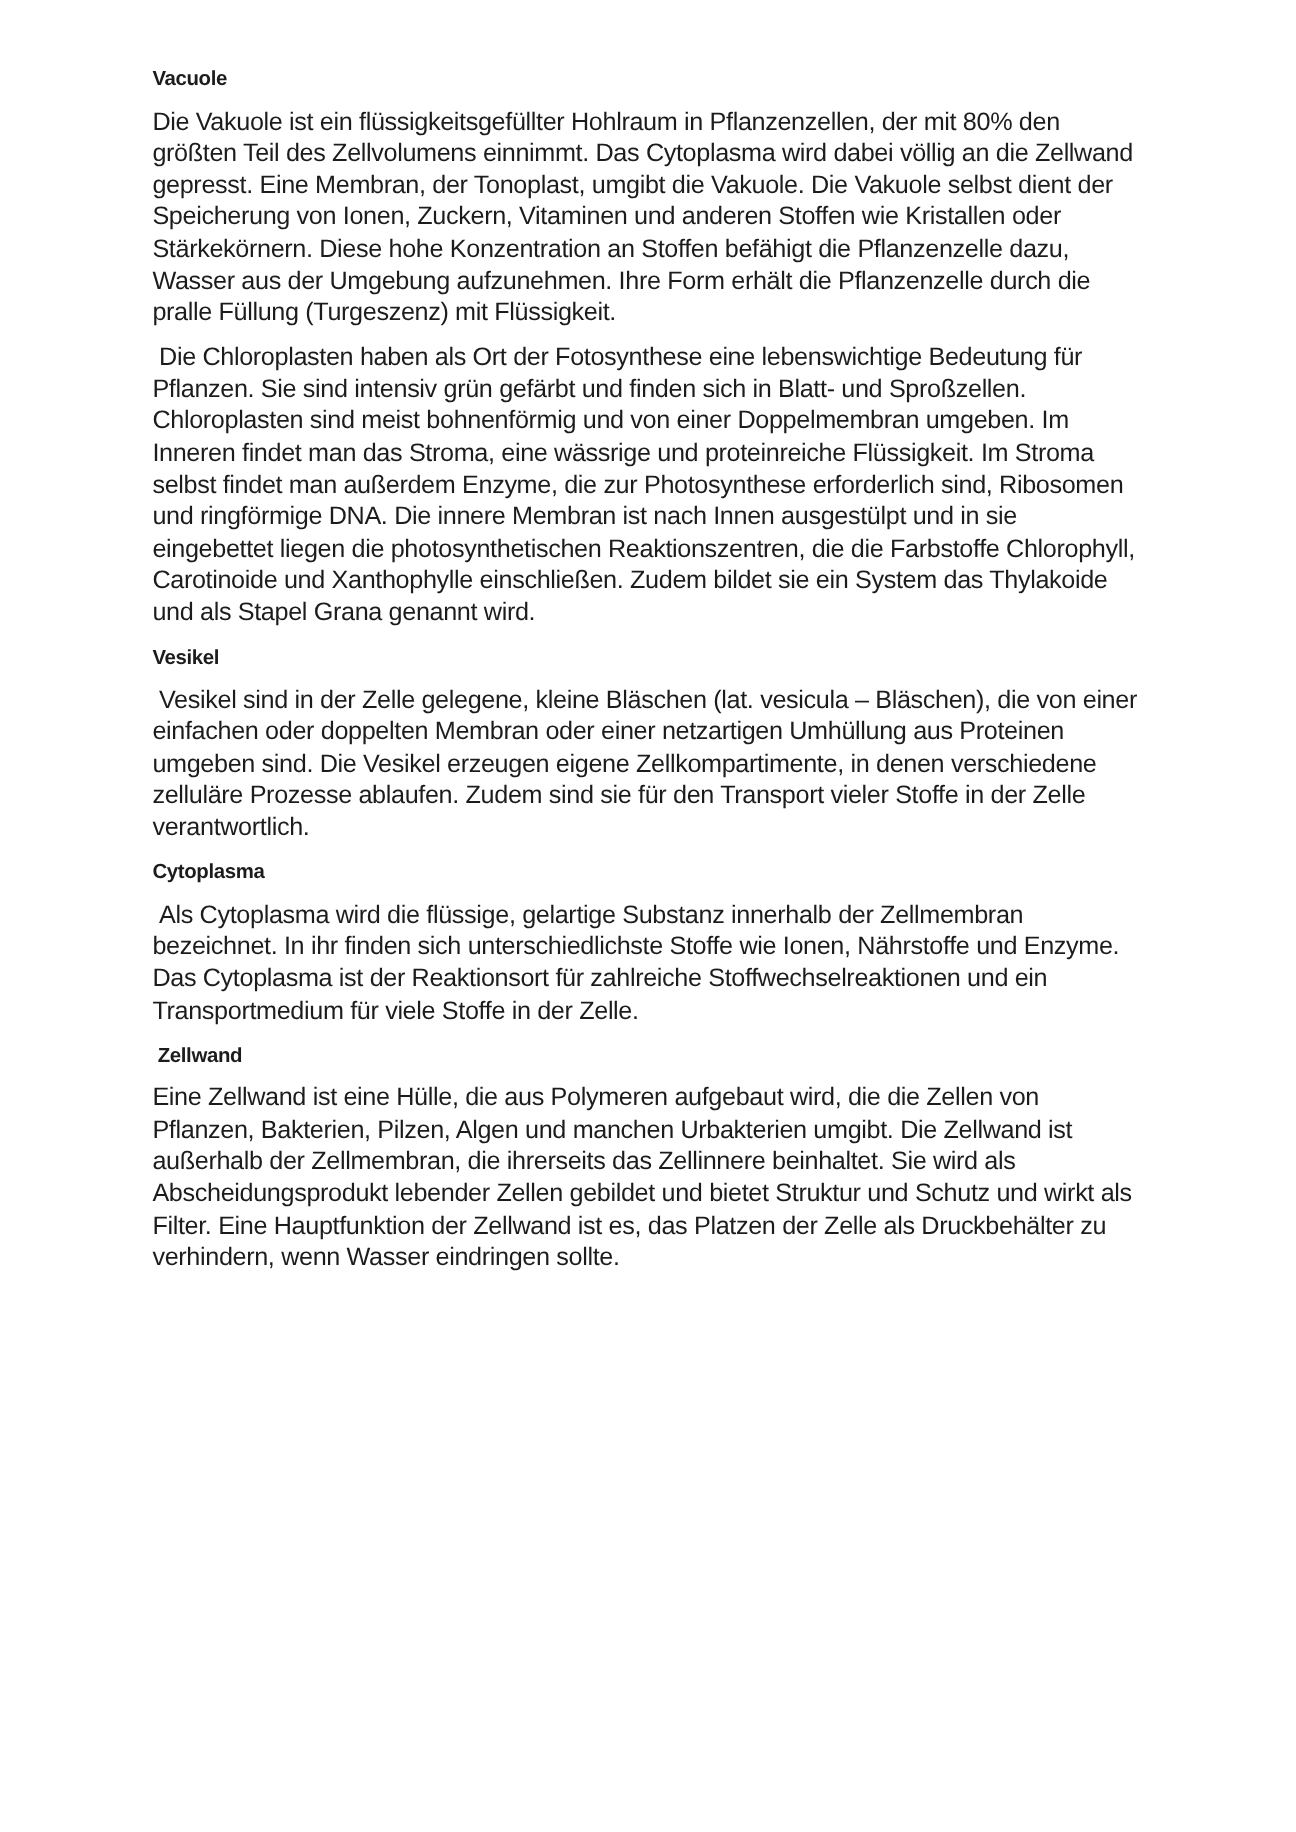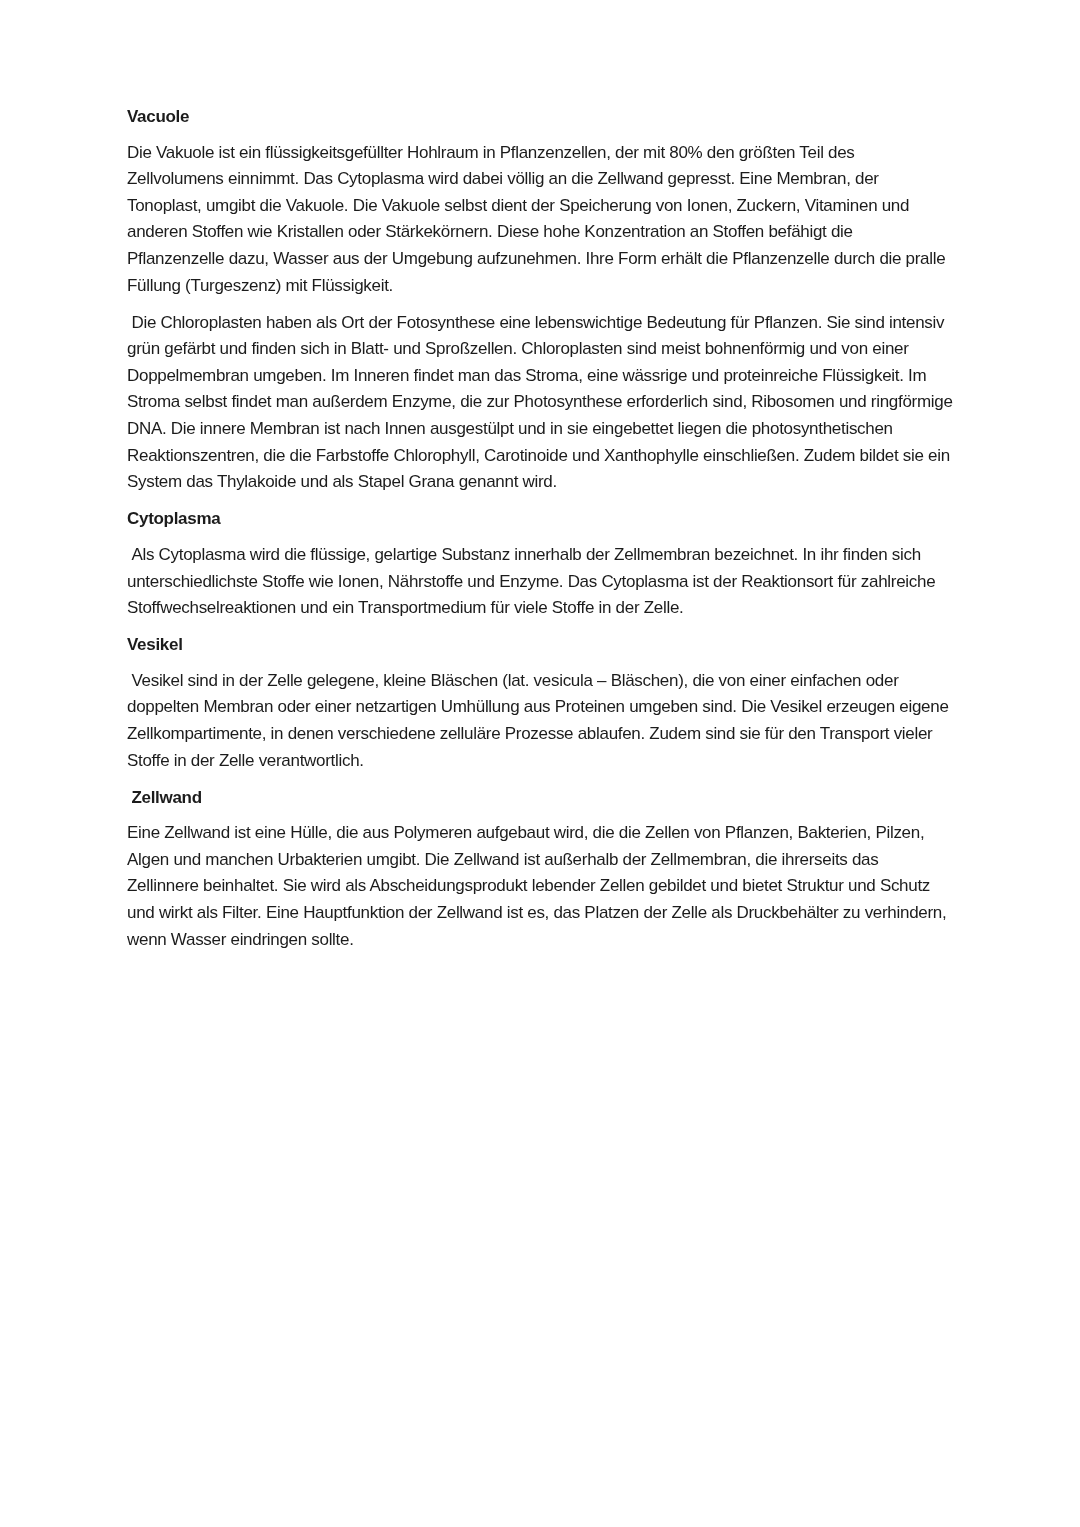--- a/index.html
+++ b/index.html
@@ -11,34 +11,34 @@
     width: 1080px;
     height: 1527px;
     overflow: hidden;
     font-family: "Liberation Sans", sans-serif;
   }
   .page {
     box-sizing: border-box;
     width: 1080px;
     height: 1527px;
     background: #ffffff;
-    padding: 104px 127px 0 127px;
+    padding: 53px 127px 0 127px;
     color: #1c1c1c;
   }
   .section { margin: 0; }
   .section-heading {
     font-size: 17px;
     font-weight: 700;
     line-height: 26.6px;
     letter-spacing: -0.3px;
     margin: 0 0 9px 0;
     white-space: pre-wrap;
   }
   .section-body {
-    font-size: 17px;
+    font-size: 21px;
     font-weight: 400;
     line-height: 26.6px;
     letter-spacing: -0.3px;
     margin: 0 0 10.5px 0;
     white-space: pre-wrap;
   }
 </style>
 </head>
 <body>
 
@@ -47,27 +47,27 @@
   <div class="section">
     <h2 class="section-heading">Vacuole</h2>
     <p class="section-body">Die Vakuole ist ein flüssigkeitsgefüllter Hohlraum in Pflanzenzellen, der mit 80% den größten Teil des Zellvolumens einnimmt. Das Cytoplasma wird dabei völlig an die Zellwand gepresst. Eine Membran, der Tonoplast, umgibt die Vakuole. Die Vakuole selbst dient der Speicherung von Ionen, Zuckern, Vitaminen und anderen Stoffen wie Kristallen oder Stärkekörnern. Diese hohe Konzentration an Stoffen befähigt die Pflanzenzelle dazu, Wasser aus der Umgebung aufzunehmen. Ihre Form erhält die Pflanzenzelle durch die pralle Füllung (Turgeszenz) mit Flüssigkeit.</p>
   </div>
 
   <div class="section">
     <p class="section-body"> Die Chloroplasten haben als Ort der Fotosynthese eine lebenswichtige Bedeutung für Pflanzen. Sie sind intensiv grün gefärbt und finden sich in Blatt- und Sproßzellen. Chloroplasten sind meist bohnenförmig und von einer Doppelmembran umgeben. Im Inneren findet man das Stroma, eine wässrige und proteinreiche Flüssigkeit. Im Stroma selbst findet man außerdem Enzyme, die zur Photosynthese erforderlich sind, Ribosomen und ringförmige DNA. Die innere Membran ist nach Innen ausgestülpt und in sie eingebettet liegen die photosynthetischen Reaktionszentren, die die Farbstoffe Chlorophyll, Carotinoide und Xanthophylle einschließen. Zudem bildet sie ein System das Thylakoide und als Stapel Grana genannt wird.</p>
   </div>
 
   <div class="section">
-    <h2 class="section-heading">Cytoplasma</h2>
-    <p class="section-body"> Als Cytoplasma wird die flüssige, gelartige Substanz innerhalb der Zellmembran bezeichnet. In ihr finden sich unterschiedlichste Stoffe wie Ionen, Nährstoffe und Enzyme. Das Cytoplasma ist der Reaktionsort für zahlreiche Stoffwechselreaktionen und ein Transportmedium für viele Stoffe in der Zelle.</p>
+    <h2 class="section-heading">Vesikel</h2>
+    <p class="section-body"> Vesikel sind in der Zelle gelegene, kleine Bläschen (lat. vesicula – Bläschen), die von einer einfachen oder doppelten Membran oder einer netzartigen Umhüllung aus Proteinen umgeben sind. Die Vesikel erzeugen eigene Zellkompartimente, in denen verschiedene zelluläre Prozesse ablaufen. Zudem sind sie für den Transport vieler Stoffe in der Zelle verantwortlich.</p>
   </div>
 
   <div class="section">
-    <h2 class="section-heading">Vesikel</h2>
-    <p class="section-body"> Vesikel sind in der Zelle gelegene, kleine Bläschen (lat. vesicula – Bläschen), die von einer einfachen oder doppelten Membran oder einer netzartigen Umhüllung aus Proteinen umgeben sind. Die Vesikel erzeugen eigene Zellkompartimente, in denen verschiedene zelluläre Prozesse ablaufen. Zudem sind sie für den Transport vieler Stoffe in der Zelle verantwortlich.</p>
+    <h2 class="section-heading">Cytoplasma</h2>
+    <p class="section-body"> Als Cytoplasma wird die flüssige, gelartige Substanz innerhalb der Zellmembran bezeichnet. In ihr finden sich unterschiedlichste Stoffe wie Ionen, Nährstoffe und Enzyme. Das Cytoplasma ist der Reaktionsort für zahlreiche Stoffwechselreaktionen und ein Transportmedium für viele Stoffe in der Zelle.</p>
   </div>
 
   <div class="section">
     <h2 class="section-heading"> Zellwand</h2>
     <p class="section-body">Eine Zellwand ist eine Hülle, die aus Polymeren aufgebaut wird, die die Zellen von Pflanzen, Bakterien, Pilzen, Algen und manchen Urbakterien umgibt. Die Zellwand ist außerhalb der Zellmembran, die ihrerseits das Zellinnere beinhaltet. Sie wird als Abscheidungsprodukt lebender Zellen gebildet und bietet Struktur und Schutz und wirkt als Filter. Eine Hauptfunktion der Zellwand ist es, das Platzen der Zelle als Druckbehälter zu verhindern, wenn Wasser eindringen sollte.</p>
   </div>
 
 </div>
 
 </body></html>

